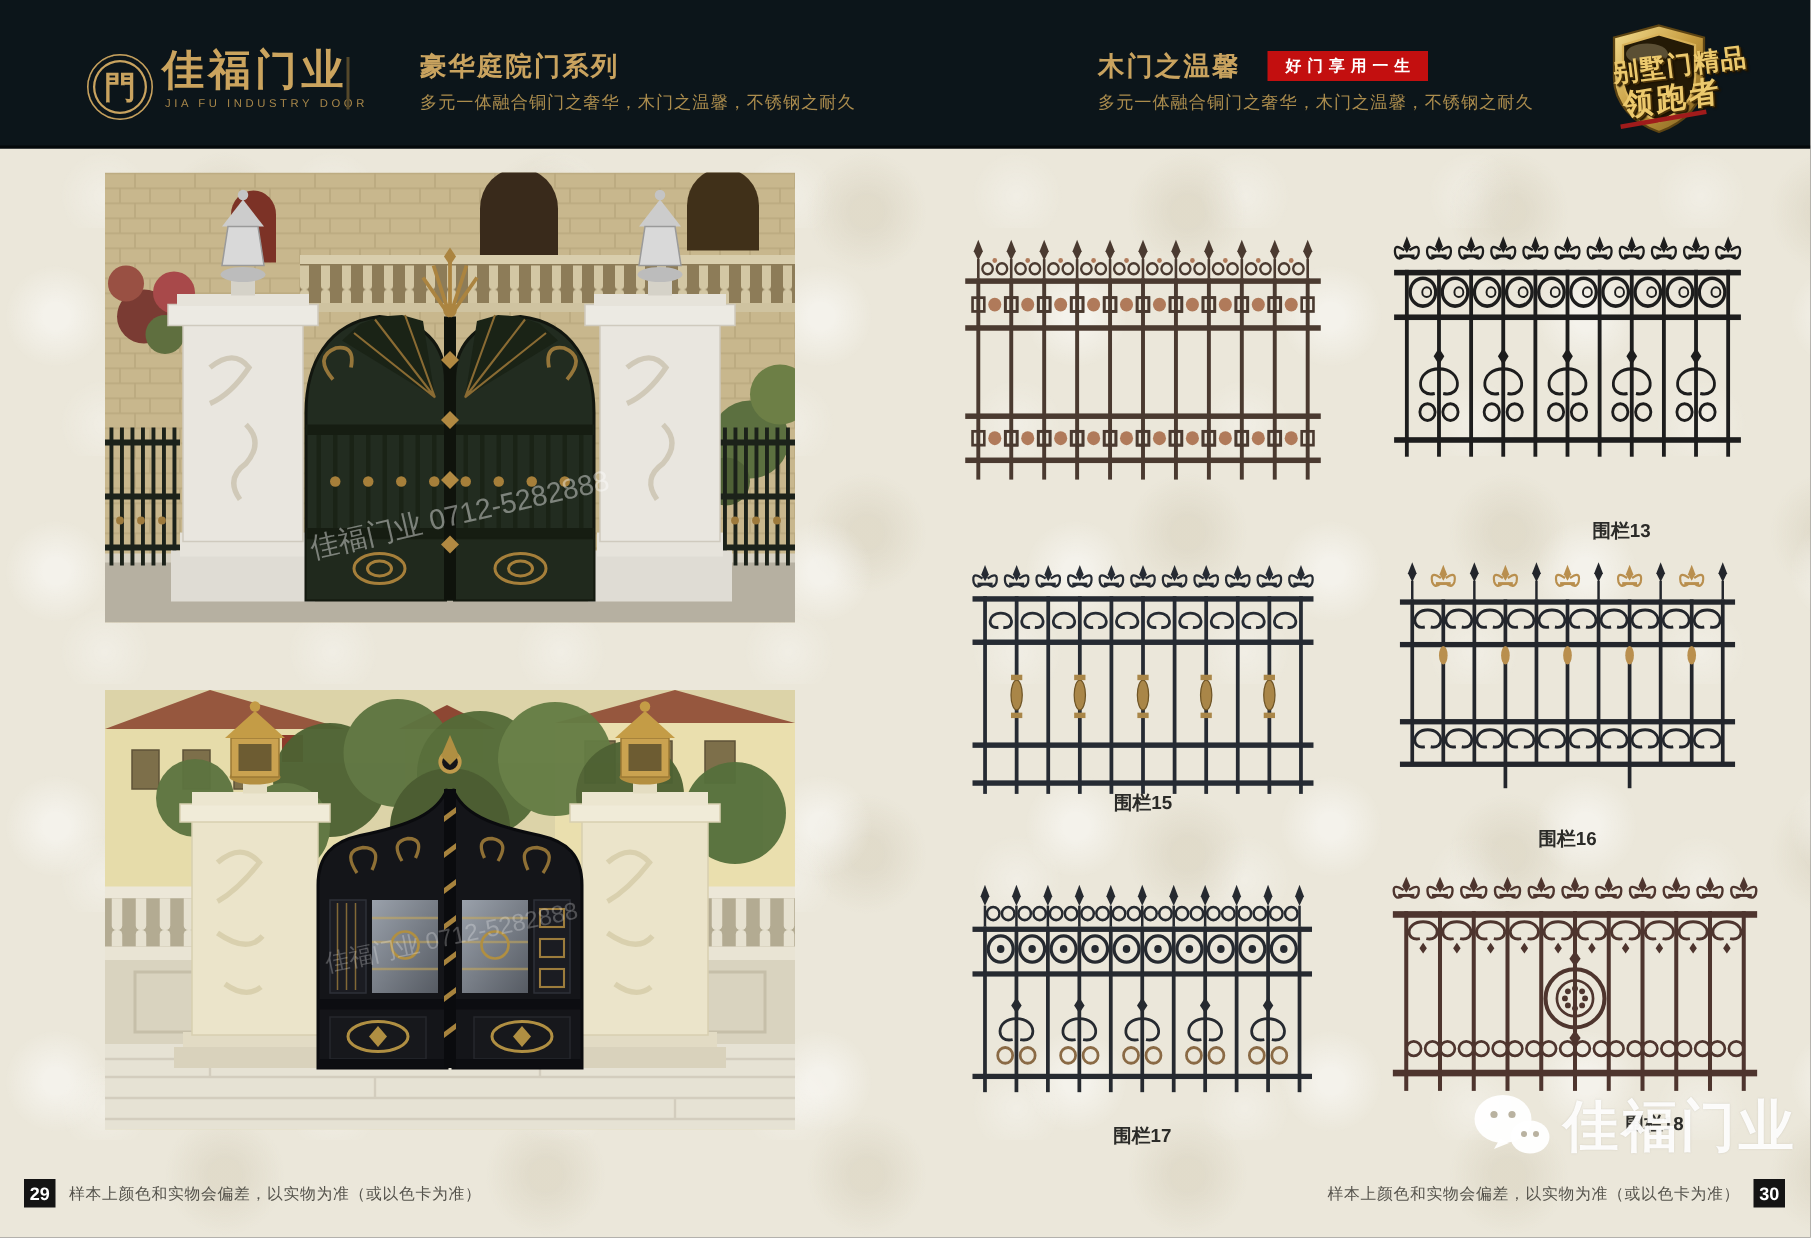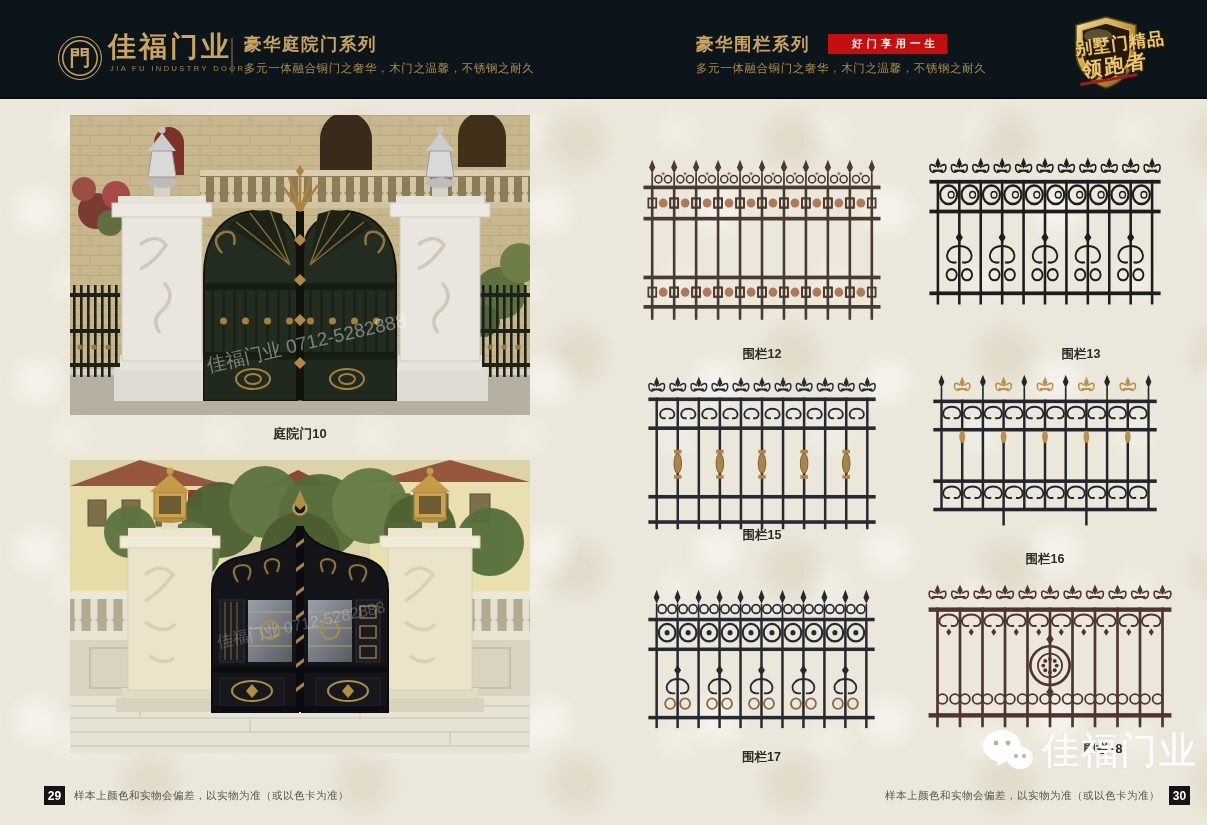--- a/index.html
+++ b/index.html
@@ -12,45 +12,45 @@
       radial-gradient(circle at 46% 86%, rgba(255,255,255,.30) 0, transparent 30px);
     background-size:170px 170px, 214px 214px, 152px 152px;}
   
   .header{position:absolute;left:0;top:0;width:1207px;height:97px;background:#0c151a;border-bottom:2px solid #05090b;}
   .logo-circle{position:absolute;left:58px;top:36px;width:42px;height:42px;border-radius:50%;
     border:1.5px solid #c9a35f;box-shadow:inset 0 0 0 3px #0c151a, inset 0 0 0 4.5px #c9a35f;
     display:flex;align-items:center;justify-content:center;color:#c9a35f;font-size:21px;font-weight:bold;}
   .company{position:absolute;left:108px;top:28px;font-size:28px;font-weight:bold;color:#cba45e;letter-spacing:3px;}
   .company-en{position:absolute;left:110px;top:64px;font-size:7.5px;color:#a8874a;letter-spacing:2.4px;}
   .hdr-divider{position:absolute;left:231px;top:38px;width:2px;height:35px;background:#55482a;}
-  .series{position:absolute;top:32px;}
+  .series{position:absolute;top:32px;margin-left:36px;}
   .series.left{left:244px;} .series.right{left:696px;}
   .series .title-row{display:flex;align-items:center;}
   .series .title{font-size:17.5px;font-weight:bold;color:#c9a35f;letter-spacing:1.5px;}
   .series .subtitle{margin-top:5px;font-size:11.5px;color:#ab8c4d;letter-spacing:0.6px;}
   .badge-red{margin-left:18px;background:#c30f0f;color:#fff;font-size:10.5px;font-weight:bold;
-    letter-spacing:4px;padding:3px 8px 3px 24px;}
+    letter-spacing:4px;padding:3px 8px 3px 12px;}
   .award{position:absolute;left:1046px;top:10px;width:140px;height:84px;}
   .award svg{position:absolute;left:22px;top:4px;}
   .award .l1{position:absolute;left:4px;top:22px;width:140px;text-align:center;font-size:17px;font-weight:bold;
     color:#ecc96d;transform:rotate(-7deg);text-shadow:1px 1px 0 #4a3208,2px 2px 1px #1c1202;letter-spacing:1px;}
   .award .l2{position:absolute;left:14px;top:42px;width:110px;text-align:center;font-size:20px;font-weight:bold;
     color:#ecc96d;transform:rotate(-9deg) skewX(-6deg);text-shadow:1px 1px 0 #4a3208,2px 2px 1px #1c1202;letter-spacing:2px;}
   .award .swash{position:absolute;left:34px;top:68px;width:58px;height:3px;background:#a01b1b;transform:rotate(-10deg);}
   
   .photo{position:absolute;width:460px;} .photo svg{display:block;width:100%;height:100%;}
   .photo1{left:70px;top:115px;height:300px;}
   .photo2{left:70px;top:460px;height:293px;}
   .plabel{position:absolute;left:70px;width:460px;text-align:center;font-size:13px;font-weight:bold;color:#2b2b28;}
   .plabel1{top:425px;} .plabel2{top:762px;}
   .fence{position:absolute;} .fence svg{display:block;width:100%;height:100%;}
   .flabel{position:absolute;text-align:center;font-size:12.5px;font-weight:bold;color:#2b2b28;}
   
   .footer{position:absolute;top:786px;display:flex;align-items:center;gap:9px;}
-  .footer.fl{left:44px;} .footer.fr{right:17px;}
+  .footer.fl{left:16px;} .footer.fr{right:17px;}
   .pagenum{background:#141414;color:#fff;font-size:12px;font-weight:bold;width:21px;height:19px;
     display:flex;align-items:center;justify-content:center;}
   .disclaimer{font-size:10.5px;color:#55534c;letter-spacing:0.5px;}
   
   .wm{position:absolute;left:982px;top:726px;display:flex;align-items:center;gap:8px;pointer-events:none;}
   .wm .txt{font-size:37px;font-weight:bold;color:rgba(255,255,255,0.93);letter-spacing:2px;
     text-shadow:0 0 1px rgba(180,175,160,.6);}
 </style>
 </head>
 <body>
@@ -67,21 +67,21 @@
 
     <div class="series left">
       <div class="title-row">
         <span class="title">豪华庭院门系列</span>
       </div>
       <div class="subtitle">多元一体融合铜门之奢华，木门之温馨，不锈钢之耐久</div>
     </div>
 
     <div class="series right">
       <div class="title-row">
-        <span class="title">豪华围栏系列</span>
+        <span class="title">木门之温馨</span>
         <span class="badge-red">好门享用一生</span>
       </div>
       <div class="subtitle">多元一体融合铜门之奢华，木门之温馨，不锈钢之耐久</div>
     </div>
 
     <div class="award">
       <svg width="76" height="76" viewBox="0 0 76 76">
         <defs>
           <linearGradient id="goldg" x1="0" y1="0" x2="1" y2="1">
             <stop offset="0" stop-color="#f3dd90"></stop>
@@ -236,21 +236,20 @@
           <polygon points="230,159 236,165 230,171 224,165"></polygon>
         <polygon points="230,199 236,205 230,211 224,205"></polygon>
           <polygon points="230,242 236,248 230,254 224,248"></polygon>
       </g>
       <path d="M230 96 L212 70 M230 96 L219 62 M230 96 L230 58 M230 96 L241 62 M230 96 L248 70" stroke="#ab8440" stroke-width="2.5"></path>
       <circle cx="230" cy="92" r="4.5" fill="#ab8440"></circle>
         <polygon points="230,50 234,56 230,62 226,56" fill="#ab8440"></polygon>
       <text x="230" y="235" text-anchor="middle" transform="rotate(-13 230 200)" font-size="19" fill="rgba(255,255,255,0.42)">佳福门业 0712-5282888</text>
     </svg>
   </div>
-  <div class="plabel plabel1">庭院门10</div>
 
   <div class="photo photo2">
     <svg viewBox="0 0 460 293" preserveAspectRatio="none">
       <defs>
         <pattern id="balus2" width="16" height="32" patternUnits="userSpaceOnUse">
           <rect width="16" height="32" fill="#b3ab92"></rect>
             <rect x="4.5" width="7" height="32" rx="3" fill="#e6e1d0"></rect>
         </pattern>
         <linearGradient id="glassg" x1="0" y1="0" x2="1" y2="1">
           <stop offset="0" stop-color="#9aa1ab"></stop>
@@ -978,21 +977,20 @@
           <circle cx="210" cy="134" r="5.5" fill="none" stroke="#4e352e" stroke-width="2"></circle>
           <circle cx="221.2" cy="134" r="5.5" fill="none" stroke="#4e352e" stroke-width="2"></circle>
           <circle cx="235.2" cy="134" r="5.5" fill="none" stroke="#4e352e" stroke-width="2"></circle>
           <circle cx="246.39999999999998" cy="134" r="5.5" fill="none" stroke="#4e352e" stroke-width="2"></circle>
           <circle cx="260.4" cy="134" r="5.5" fill="none" stroke="#4e352e" stroke-width="2"></circle>
           <rect x="4" y="150" width="272" height="5" fill="#4e352e"></rect>
         </g>
       </svg>
     </div>
 
-  <div class="flabel" style="left:640px;top:346px;width:244px;">围栏12</div>
   <div class="flabel" style="left:962px;top:346px;width:238px;">围栏13</div>
   <div class="flabel" style="left:645px;top:527px;width:234px;">围栏15</div>
   <div class="flabel" style="left:930px;top:551px;width:230px;">围栏16</div>
   <div class="flabel" style="left:645px;top:749px;width:233px;">围栏17</div>
   <div class="flabel" style="left:978px;top:741px;width:250px;">围栏18</div>
 
   <div class="footer fl">
     <span class="pagenum">29</span>
     <span class="disclaimer">样本上颜色和实物会偏差，以实物为准（或以色卡为准）</span>
   </div>

